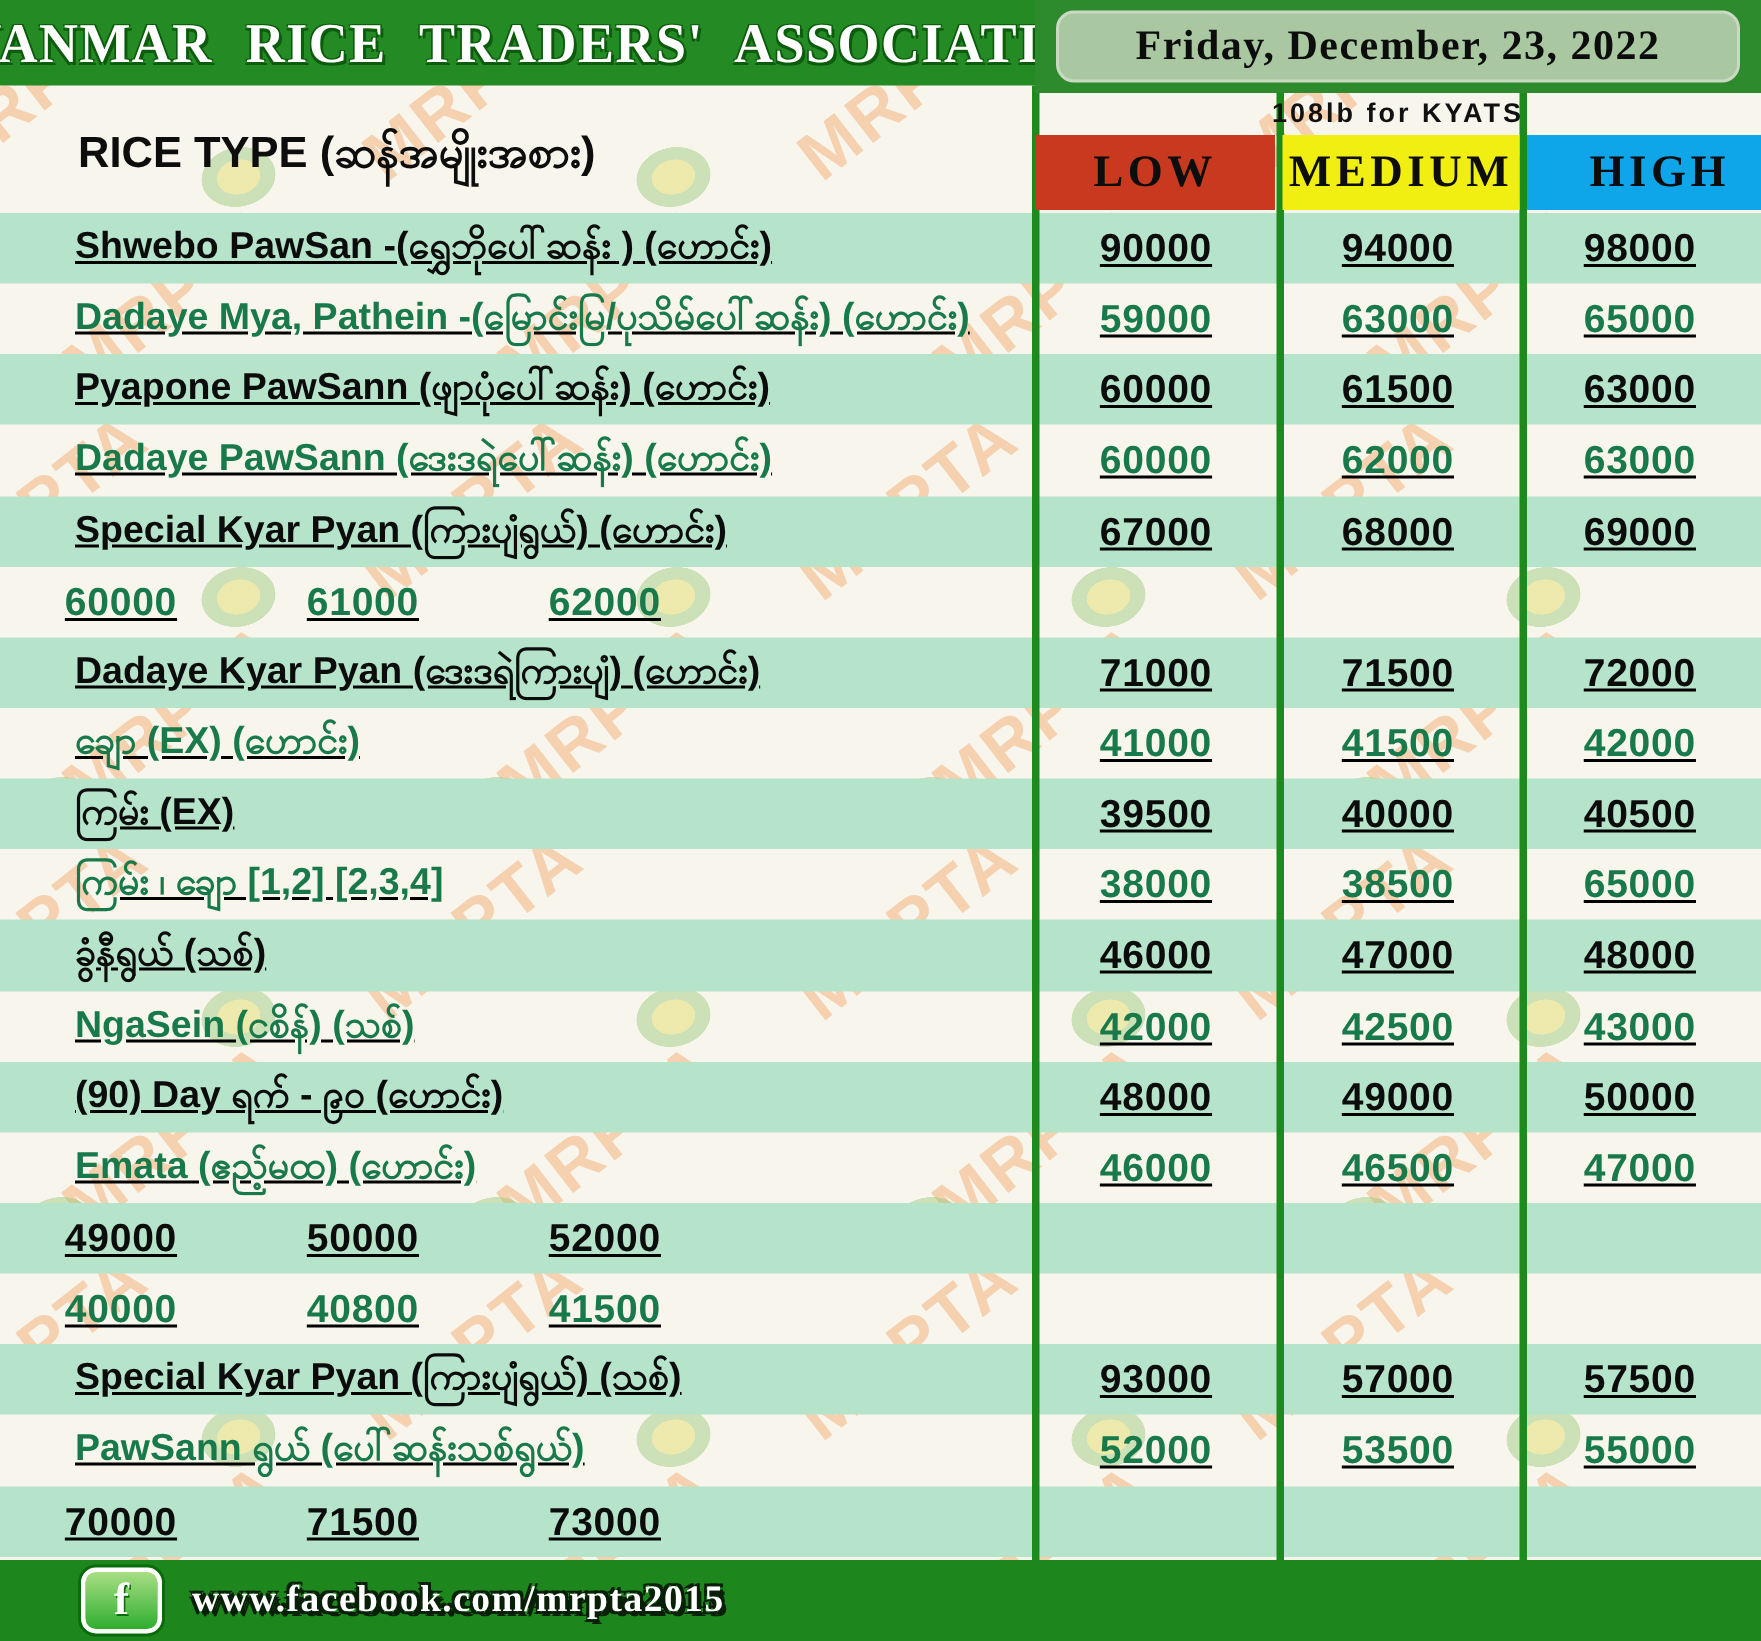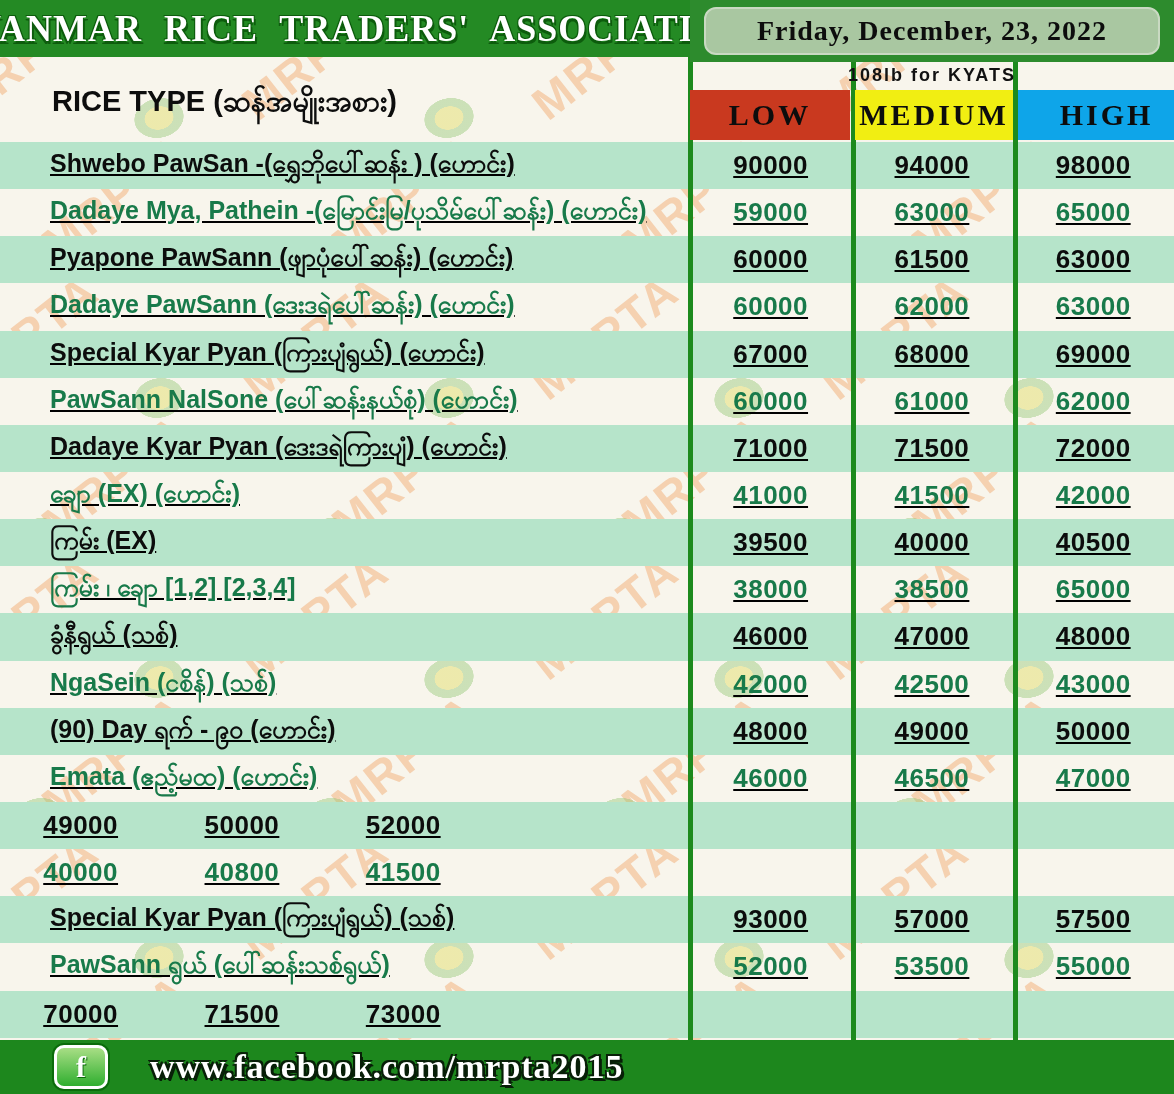--- a/index.html
+++ b/index.html
@@ -95,23 +95,23 @@
   .fb-icon{
     margin-left:54px;width:48px;height:38px;border-radius:10px;
     background:linear-gradient(#a8de85,#2fae2f);
     border:3px solid #ffffff;box-shadow:0 0 0 2px #0b6b0b;
     display:flex;align-items:center;justify-content:center;
     font-family:"Liberation Serif",serif;font-weight:bold;
     font-size:30px;color:#ffffff;line-height:1;
     text-shadow:1px 1px 0 #0b6b0b;
   }
   .fb-url{
-    margin-left:42px;
+    margin-left:20px;
     font-family:"Liberation Serif",serif;font-weight:bold;
-    font-size:34px;color:#ffffff;letter-spacing:1px;white-space:nowrap;
+    font-size:25px;color:#ffffff;letter-spacing:1px;white-space:nowrap;
     text-shadow:2px 2px 0 #081f08,-2px -2px 0 #081f08,2px -2px 0 #081f08,-2px 2px 0 #081f08,3px 3px 0 #081f08;
   }
 </style>
 </head>
 <body>
 
 <div class="page">
 
   <div class="wm-layer">
       <span class="wm-text" style="left: -60px; top: 30px;">MRPTA</span>
@@ -225,21 +225,20 @@
       <div class="cell price">62000</div>
       <div class="cell price">63000</div>
     </div>
       <div class="row mint">
       <div class="cell name">Special Kyar Pyan  (ကြားပျံရွယ်)   (ဟောင်း)</div>
       <div class="cell price">67000</div>
       <div class="cell price">68000</div>
       <div class="cell price">69000</div>
     </div>
       <div class="row plain">
-      <div class="cell name">PawSann NalSone (ပေါ်ဆန်းနယ်စုံ)  (ဟောင်း)</div>
       <div class="cell price">60000</div>
       <div class="cell price">61000</div>
       <div class="cell price">62000</div>
     </div>
       <div class="row mint">
       <div class="cell name">Dadaye Kyar Pyan (ဒေးဒရဲကြားပျံ) (ဟောင်း)</div>
       <div class="cell price">71000</div>
       <div class="cell price">71500</div>
       <div class="cell price">72000</div>
     </div>

